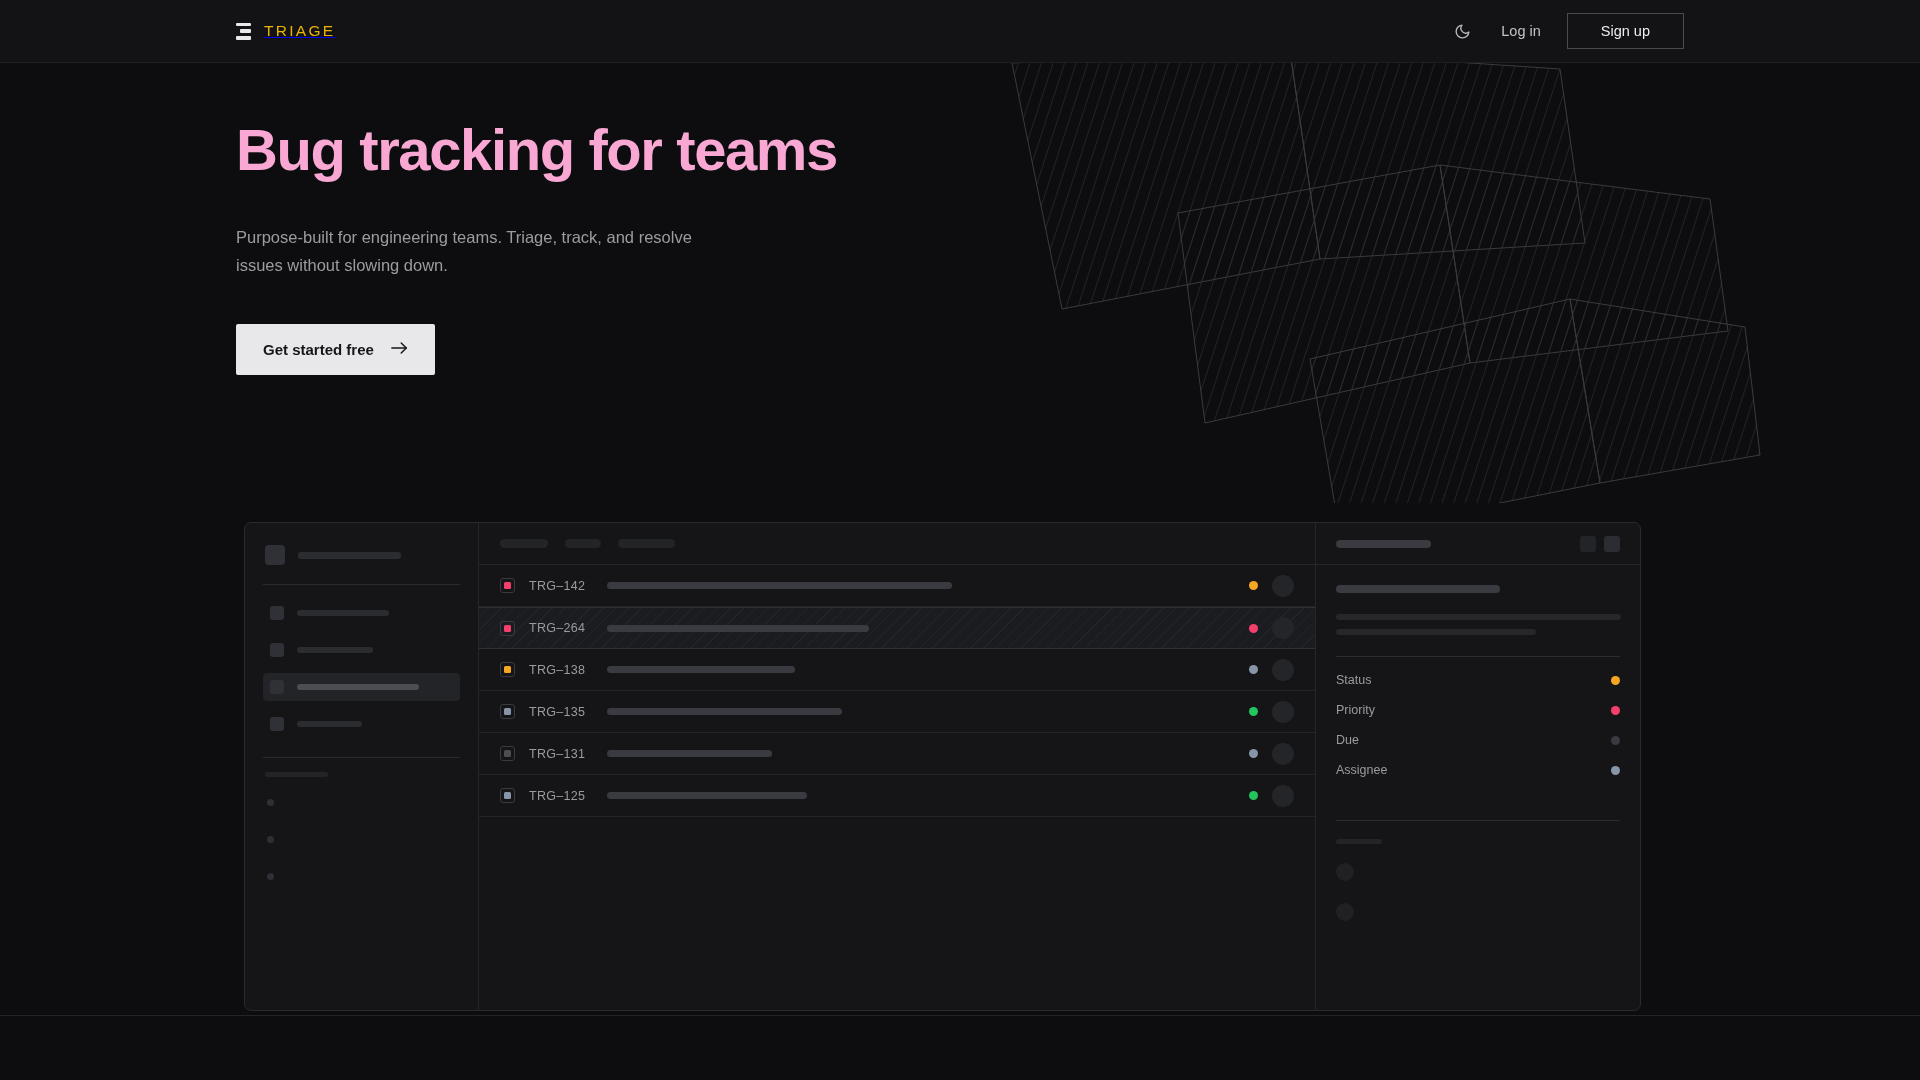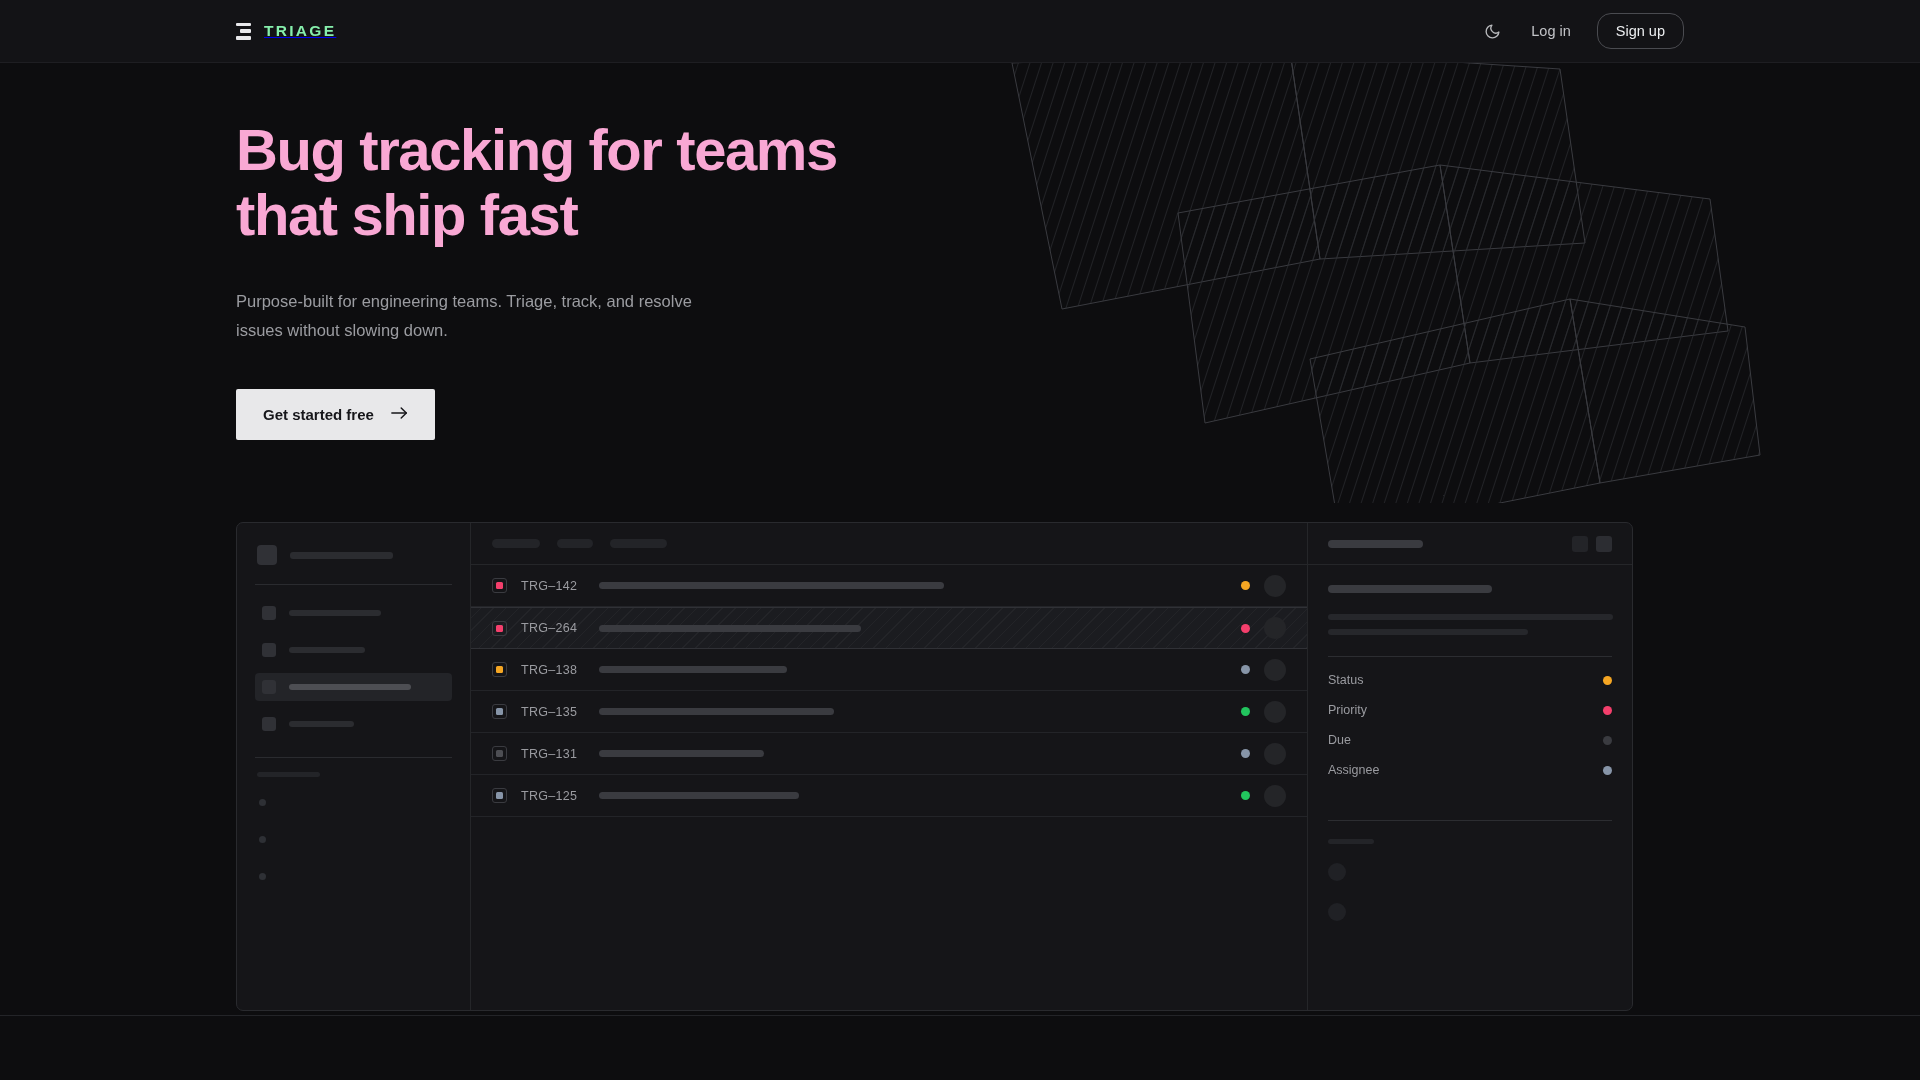--- a/index.html
+++ b/index.html
@@ -42,23 +42,23 @@
     height: 17px;
     display: flex;
     flex-direction: column;
     justify-content: space-between;
   }
   .brand-mark i { display: block; height: 3.6px; background: #e9e9ec; border-radius: 1px; }
   .brand-mark i:nth-child(1) { width: 15px; }
   .brand-mark i:nth-child(2) { width: 11px; margin-left: 4px; }
   .brand-mark i:nth-child(3) { width: 15px; }
   .brand-name {
-    color: #86efac;
+    color: #eab308;
     font-size: 15.5px;
-    font-weight: bold;
+    font-weight: normal;
     letter-spacing: 2.3px;
   }
 
   .nav-right {
     margin-left: auto;
     display: flex;
     align-items: center;
     gap: 26px;
   }
   .icon-btn {
@@ -70,22 +70,22 @@
     color: #c2c3c7;
     font-size: 14.5px;
     text-decoration: none;
   }
   .signup-btn {
     border: 1px solid #4a4b50;
     background: transparent;
     color: #eceef0;
     font-size: 14.5px;
     font-family: "Liberation Sans", sans-serif;
-    padding: 9px 18px;
-    border-radius: 14px;
+    padding: 9px 33px;
+    border-radius: 0;
     cursor: pointer;
   }
 
   
   .decor {
     position: absolute;
     top: 63px; left: 0;
     width: 1920px; height: 440px;
     z-index: 1;
     pointer-events: none;
@@ -124,21 +124,21 @@
     font-size: 15px;
     font-weight: bold;
     padding: 17px 27px;
     border-radius: 2px;
     cursor: pointer;
   }
 
   
   .mock {
     position: absolute;
-    left: 236px;
+    left: 244px;
     top: 522px;
     width: 1397px;
     height: 489px;
     background: #151518;
     border: 1px solid #292a2e;
     border-radius: 7px;
     display: flex;
     overflow: hidden;
     z-index: 20;
   }
@@ -302,21 +302,20 @@
       <polygon points="1178,150 1440,102 1470,300 1205,360"></polygon>
       <polygon points="1440,102 1710,136 1728,268 1470,300"></polygon>
       <polygon points="1310,296 1570,236 1600,420 1340,472"></polygon>
       <polygon points="1570,236 1745,264 1760,392 1600,420"></polygon>
     </g>
   </svg>
 
   <section class="hero">
     <h1>
       <span>Bug tracking for teams</span><br>
-      <span>that ship fast</span>
     </h1>
     <p>Purpose-built for engineering teams. Triage, track, and resolve issues without slowing down.</p>
     <button class="cta">
       <span>Get started free</span>
       <span>
         <svg width="17" height="14" viewBox="0 0 20 14" fill="none" stroke="#16161a" stroke-width="1.7" stroke-linecap="round" stroke-linejoin="round">
           <line x1="1" y1="7" x2="18" y2="7"></line>
             <polyline points="12,1 18,7 12,13"></polyline>
         </svg>
       </span>

